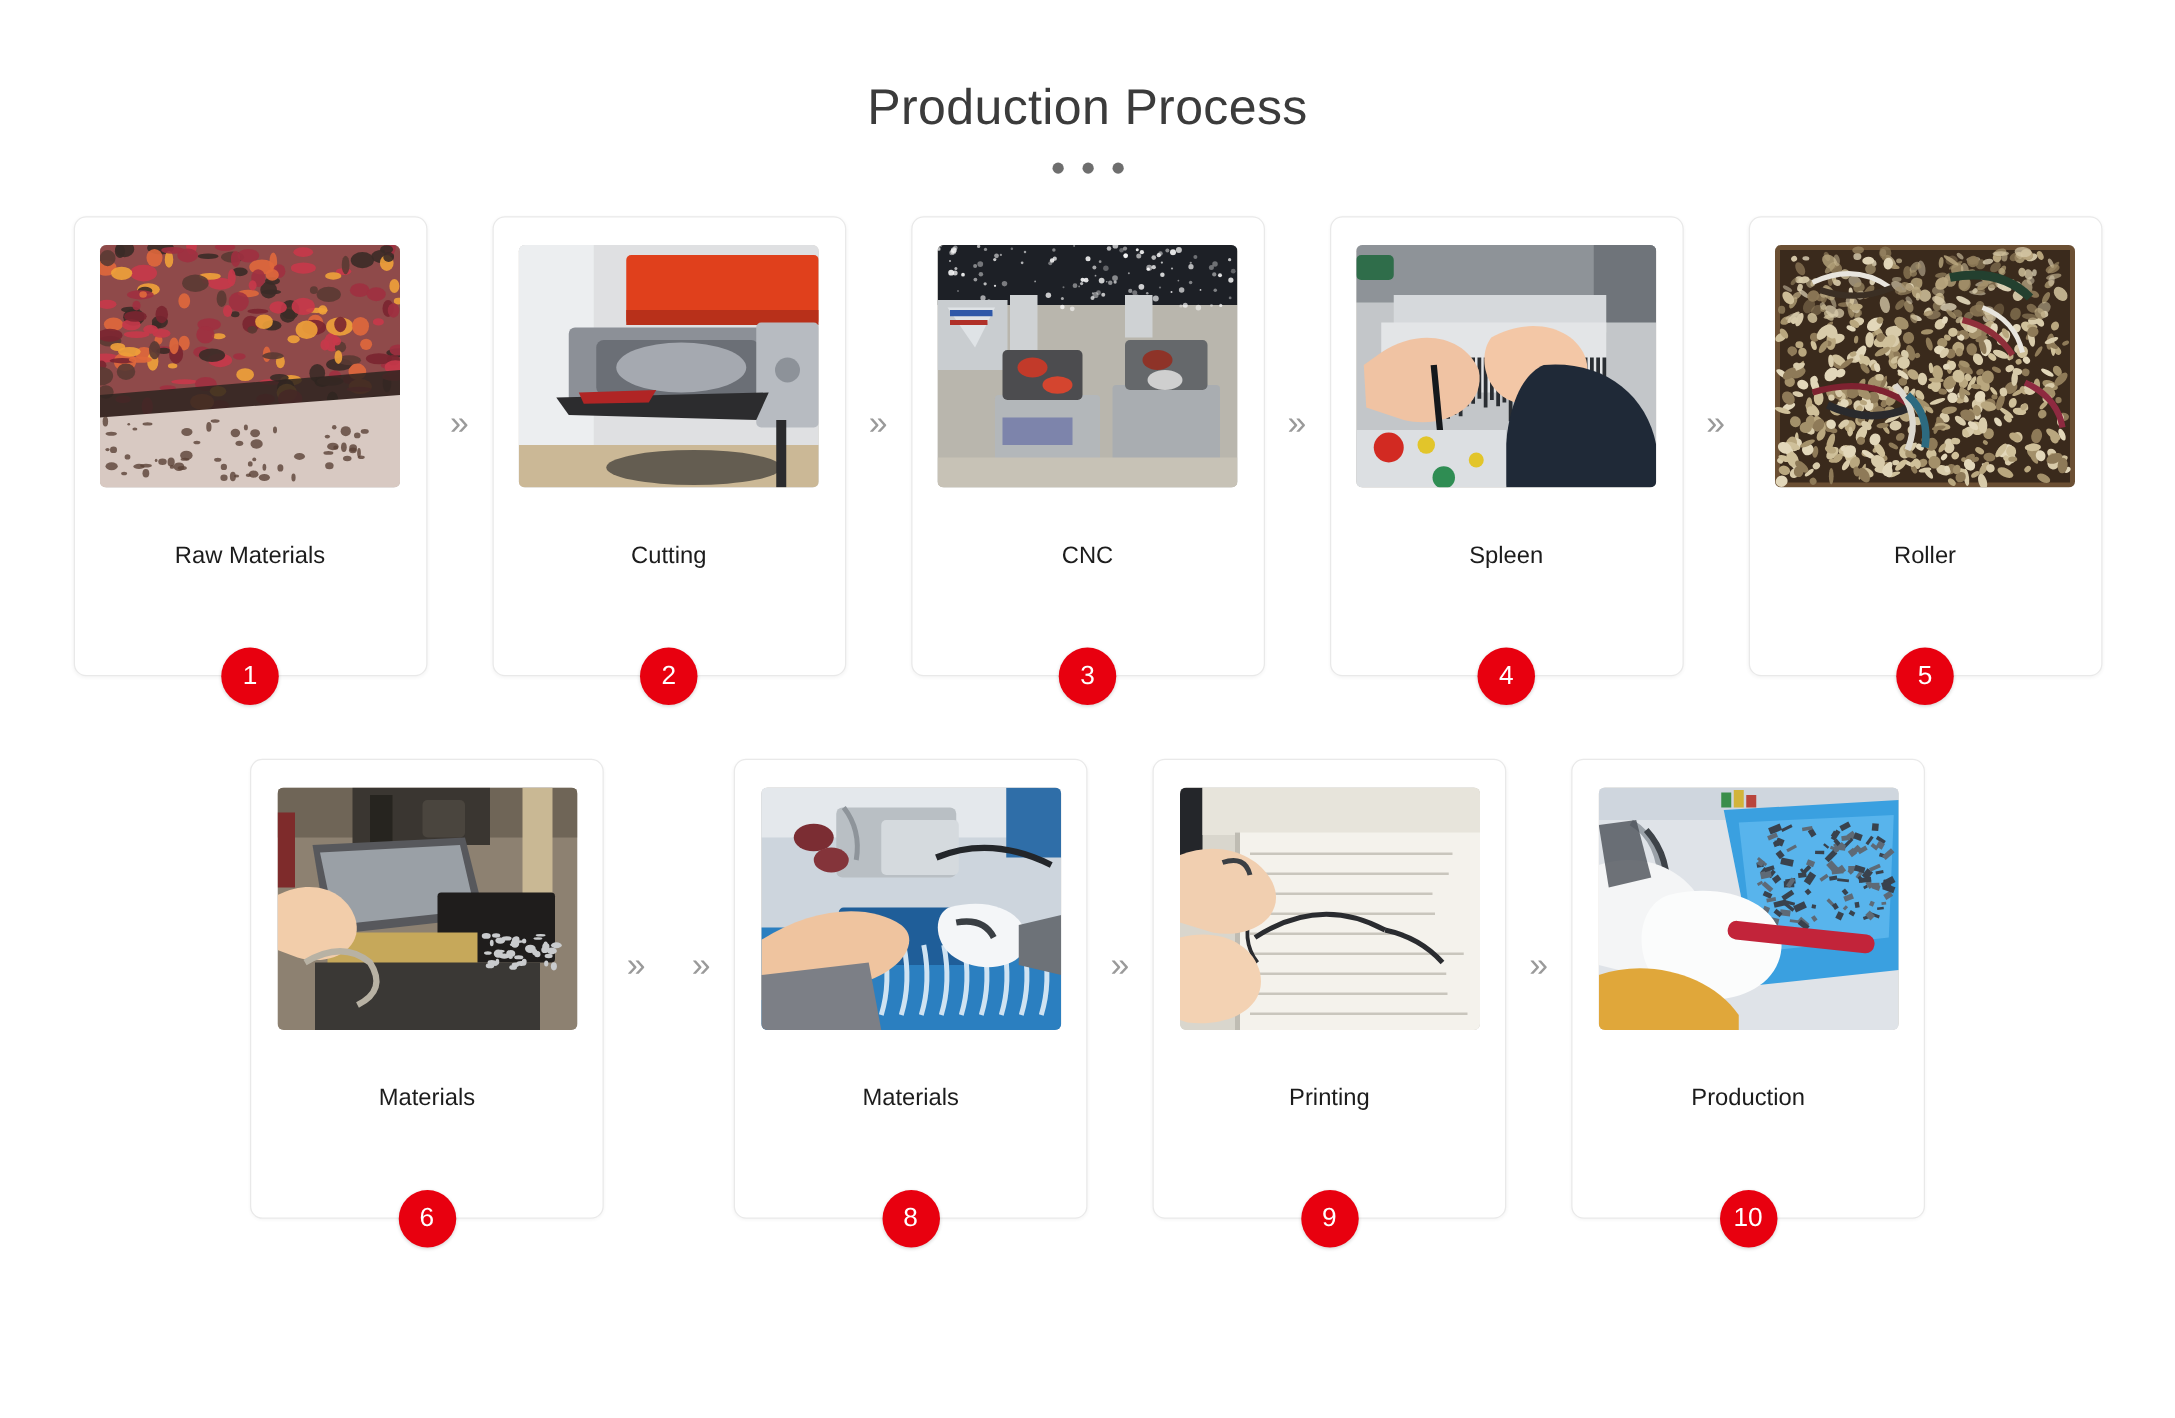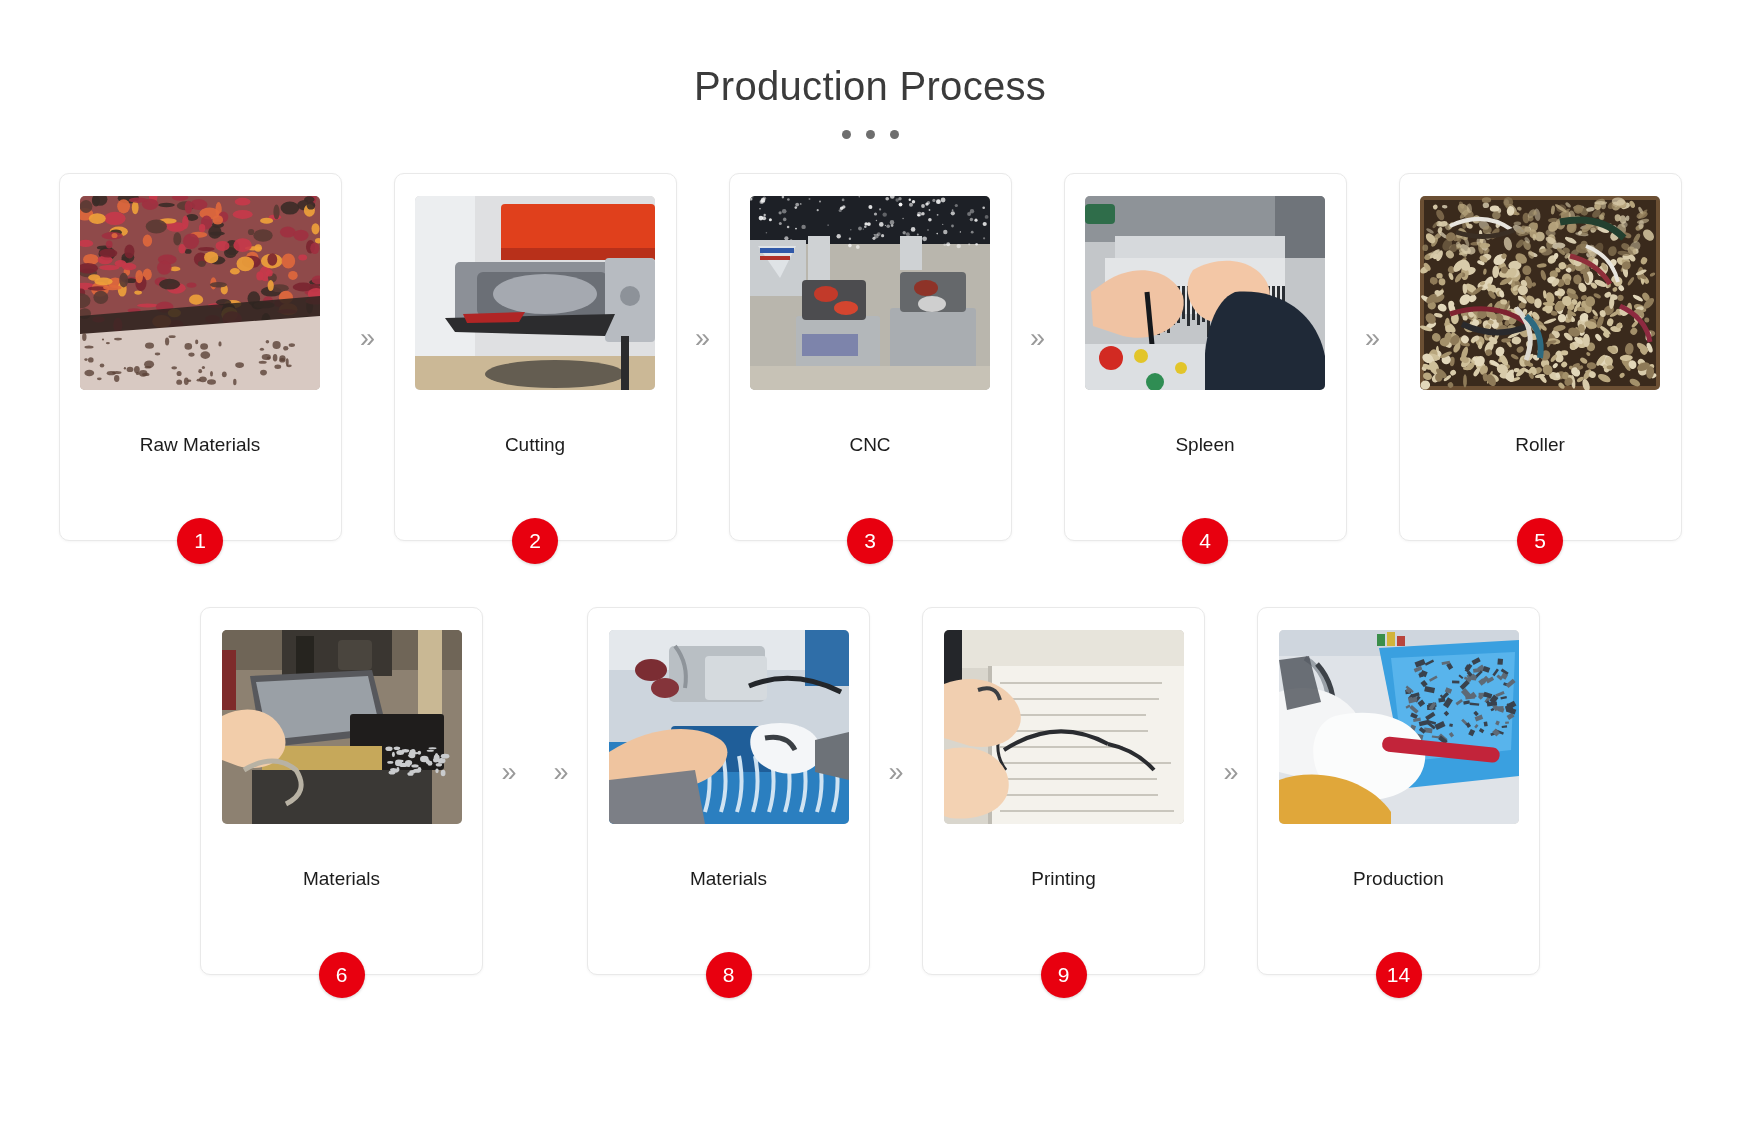--- a/index.html
+++ b/index.html
@@ -1510,19 +1510,19 @@
                 <path d="M26 28 q 24 14 24 52" stroke="#9aa1a8" stroke-width="5" fill="none"></path>
                 <path d="M38 34 q 20 22 16 56" stroke="#3d4248" stroke-width="5" fill="none"></path>
                 <path d="M0 62 C 36 50, 72 66, 84 96 C 96 128, 58 152, 16 146 L0 142 Z" fill="#f4f5f6"></path>
                 <path d="M56 86 C 106 74, 150 96, 146 130 C 142 166, 92 180, 56 162 C 28 148, 26 96, 56 86 Z" fill="#fbfcfc"></path>
                 <rect x="104" y="106" width="118" height="15" rx="7" fill="#c2243a" transform="rotate(6 104 106)"></rect>
                 <path d="M0 150 C 40 136, 90 150, 112 182 L112 194 L0 194 Z" fill="#e0a73a"></path>
                 <path d="M0 30 L30 26 L42 72 L8 80 Z" fill="#4b5058" opacity="0.8"></path>
               </svg>
             </div>
             <div class="card-label">Production</div>
-            <div class="badge">14</div>
+            <div class="badge">10</div>
           </div>
         </div>
       </div>
     </div>
 
 </div>
 
 </body></html>

